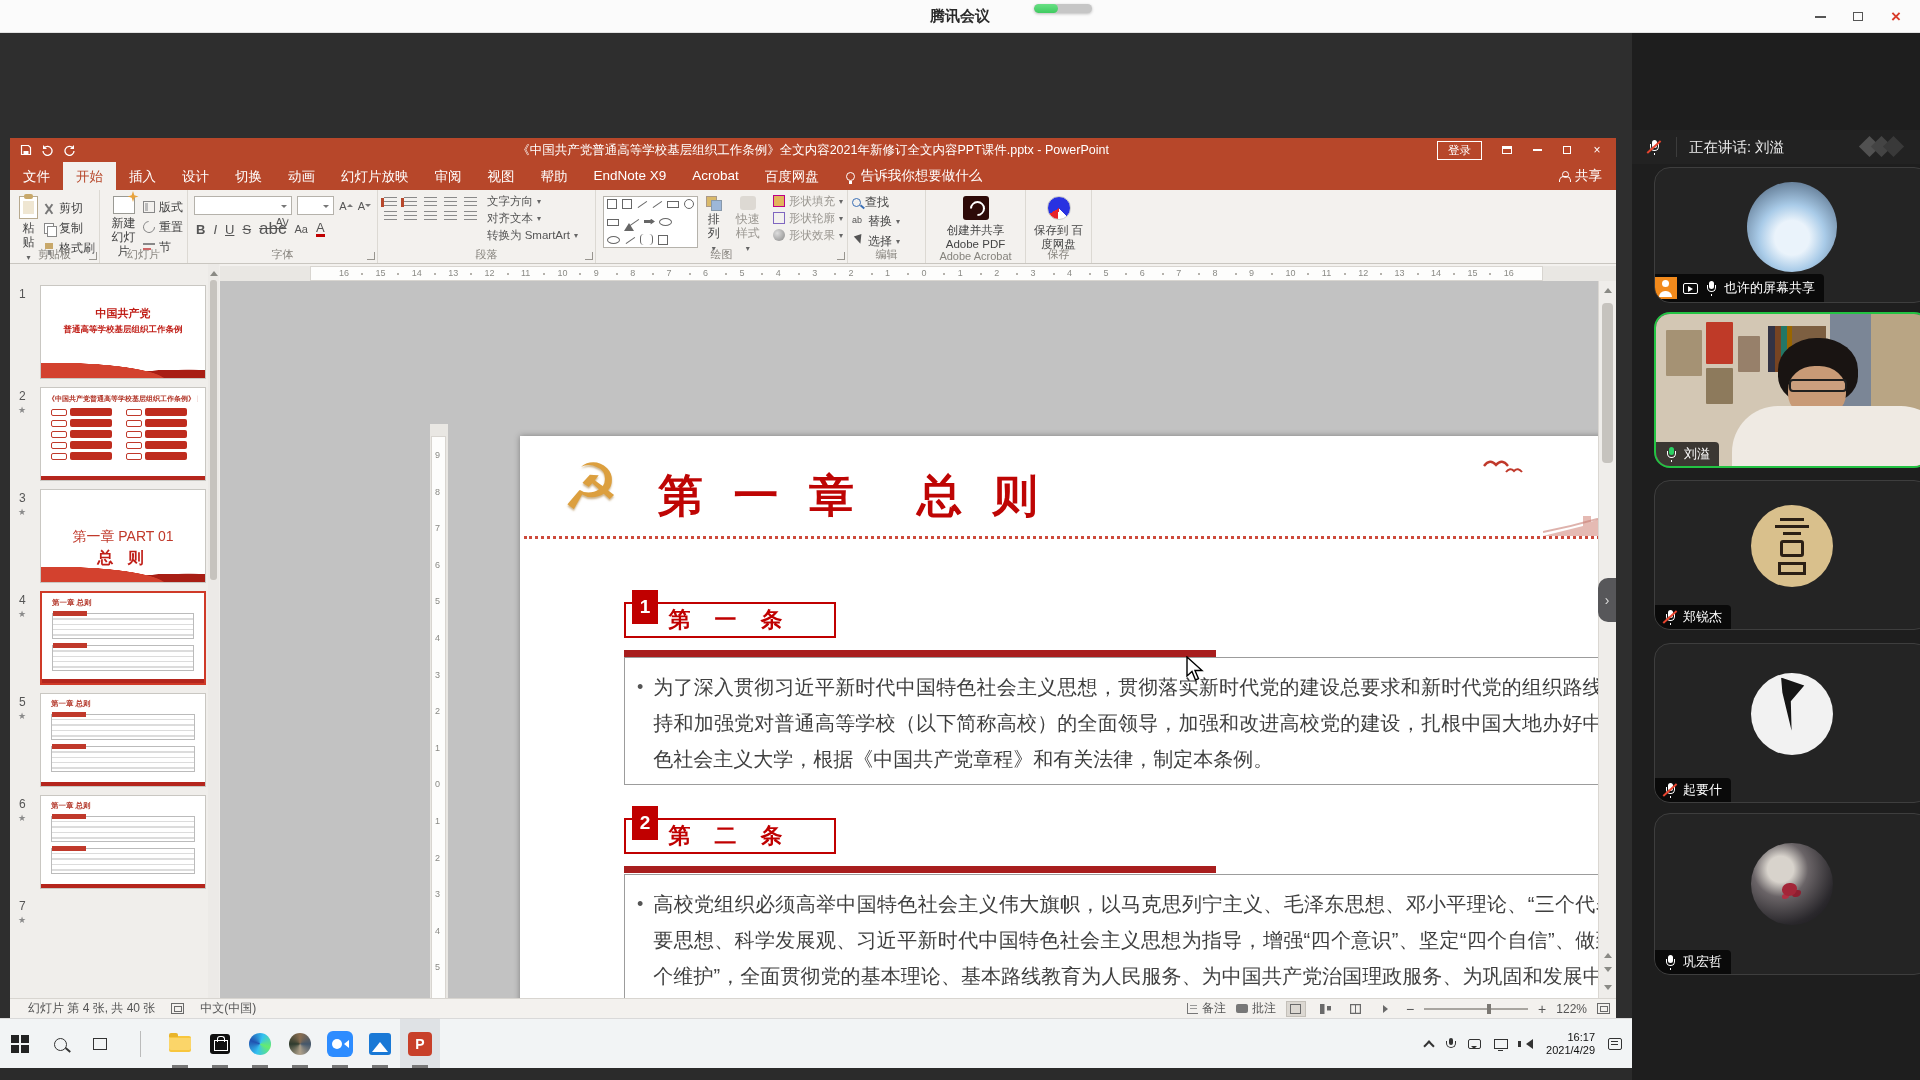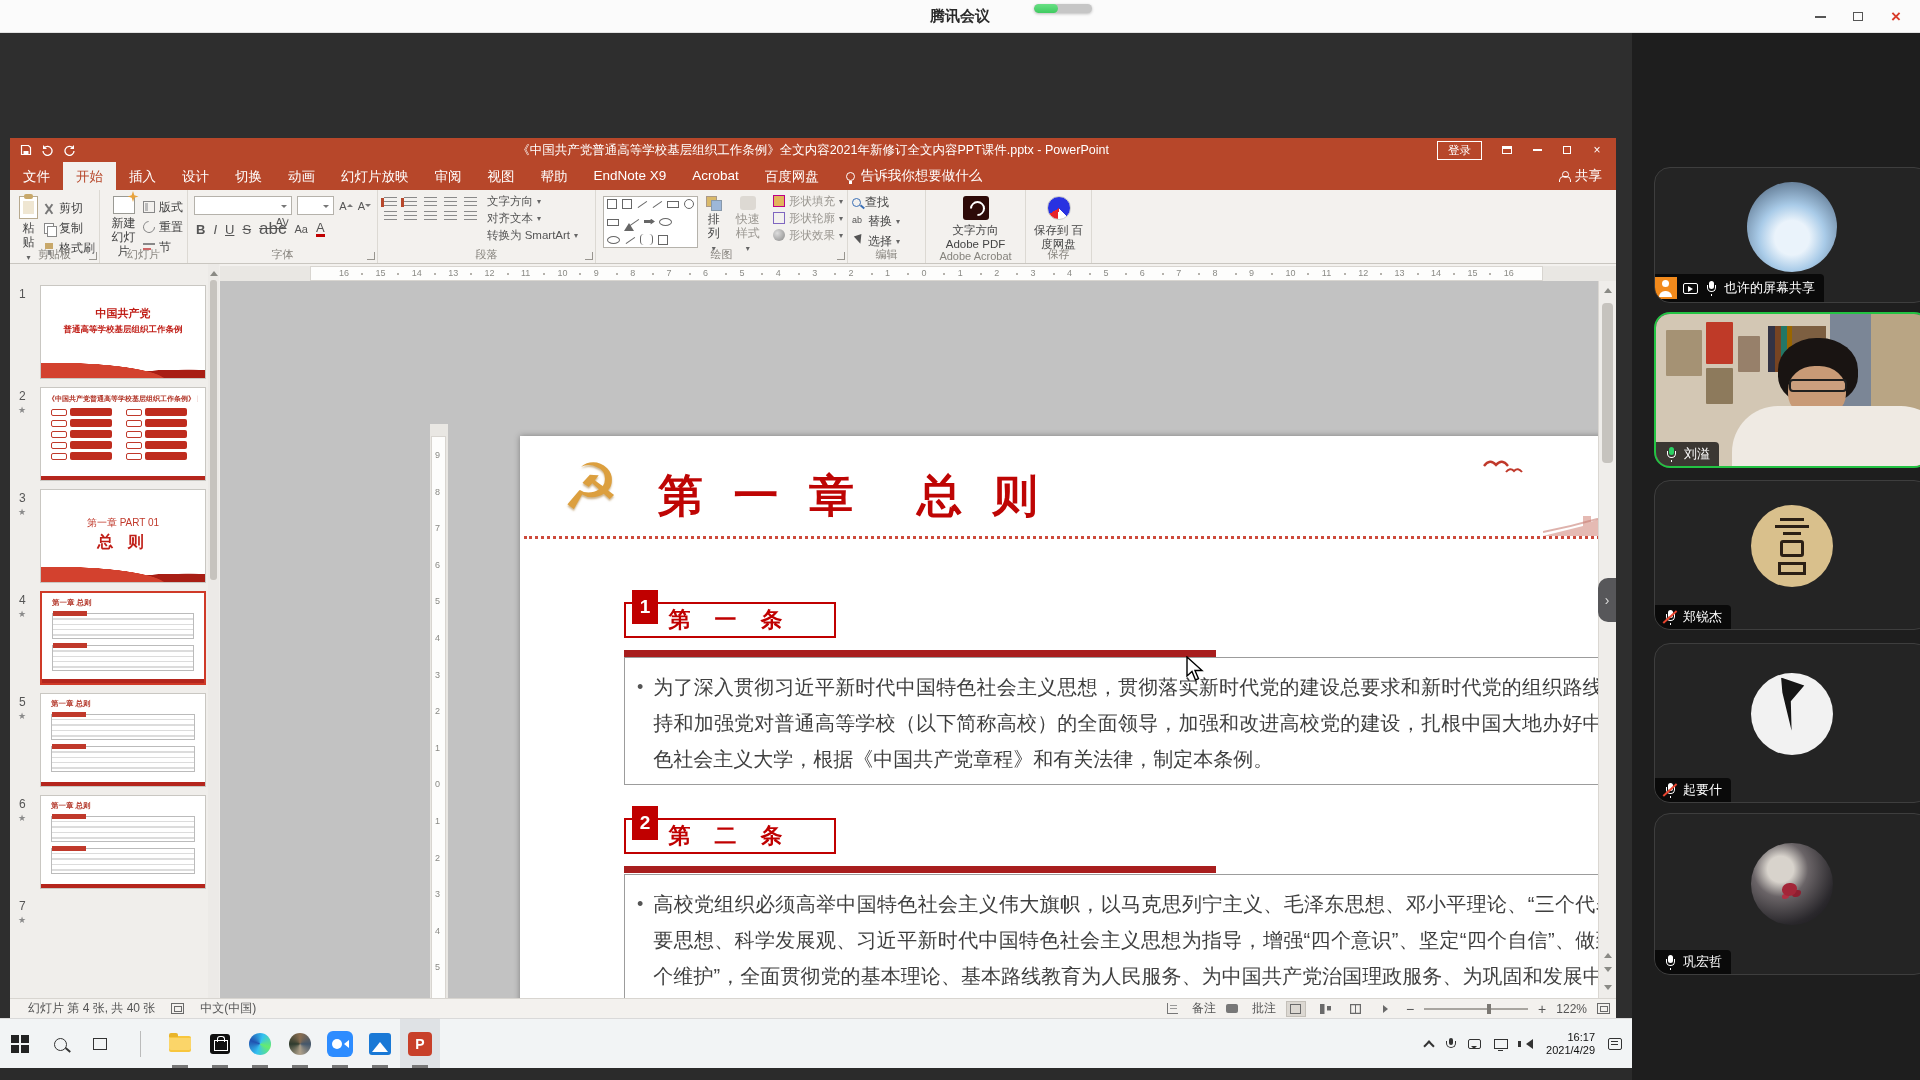--- a/index.html
+++ b/index.html
@@ -142,21 +142,21 @@
 .tt1{margin-top:20px;text-align:center;color:#c01e17;font-weight:700;font-size:11px}
 .tt2{margin-top:3px;text-align:center;color:#c01e17;font-weight:700;font-size:8.5px}
 .twave{position:absolute;bottom:0;left:0;width:100%;height:22px;
  background:radial-gradient(120% 160% at 10% 120%,#d3412e 0 55%,transparent 56%),radial-gradient(130% 150% at 90% 130%,#a81e14 0 45%,transparent 46%),linear-gradient(to top,#c22 0 4px,transparent 4px)}
 .toch{margin:6px auto 4px;text-align:center;color:#b3372a;font-size:7px;font-weight:700;width:150px;white-space:nowrap;overflow:hidden}
 .tocg{display:grid;grid-template-columns:1fr 1fr;gap:3px 6px;padding:0 10px}
 .tocrow{display:flex;gap:3px;align-items:center}
 .tocrow .tl{width:16px;height:7px;border:1px solid #c0392b;border-radius:2px}
 .tocrow .tr{width:42px;height:8px;background:#bf2c1e;border-radius:2px}
 .tbar{position:absolute;bottom:0;left:0;width:100%;height:4px;background:#b5261d}
-.tpart{margin-top:26px;text-align:center;color:#c0392b;font-size:10px}
+.tpart{margin-top:38px;text-align:center;color:#c0392b;font-size:14px}
 .tbig{margin-top:2px;text-align:center;color:#c01e17;font-weight:700;font-size:16px;letter-spacing:5px}
 .tch{margin:5px 0 0 10px;color:#b3372a;font-size:7.5px;font-weight:700}
 .tcb{margin:5px 10px 0;height:26px;border:1px solid #bbb;position:relative;
  background:repeating-linear-gradient(to bottom,#fff 0 4px,#dcdcdc 4px 5.5px);}
 .tcb::before{content:"";position:absolute;left:0;top:-3px;width:34px;height:5px;background:#c0392b}
 .tcb2{margin:6px 10px 0;height:26px;border:1px solid #bbb;position:relative;
  background:repeating-linear-gradient(to bottom,#fff 0 4px,#dcdcdc 4px 5.5px)}
 .tcb2::before{content:"";position:absolute;left:0;top:-3px;width:34px;height:5px;background:#c0392b}
 .pscroll{position:absolute;left:198px;top:126px;width:11px;height:734px;background:#eceae7}
 .pscroll .pth{position:absolute;left:2px;top:16px;width:7px;height:300px;background:#c6c3be;border-radius:3px}
@@ -185,21 +185,21 @@
 .collapse{position:absolute;left:1598px;top:545px;width:18px;height:44px;background:#57575a;border-radius:10px 0 0 10px;color:#ddd;display:flex;align-items:center;justify-content:center;font-size:14px;z-index:40}
 
 
 .status{position:absolute;left:0;top:860px;width:1606px;height:20px;background:#f3f1ee;border-top:1px solid #d8d5d0;font-size:12px;color:#555;display:flex;align-items:center}
 .st-l{display:flex;align-items:center;gap:16px;margin-left:18px}
 .st-r{margin-left:auto;display:flex;align-items:center;gap:10px;margin-right:6px}
 .icn-note{width:11px;height:11px;border-left:1.5px solid #777;border-bottom:1.5px solid #777;position:relative}
 .icn-note::after{content:"";position:absolute;left:2px;top:2px;width:7px;height:1.4px;background:#999;box-shadow:0 3px 0 #999}
 .icn-com{width:12px;height:9px;background:#777;border-radius:2px;position:relative}
 .icn-com::after{content:"";position:absolute;left:2px;bottom:-3px;border:3px solid transparent;border-top-color:#777}
-.stgrp{display:flex;align-items:center;gap:14px}
+.stgrp{display:flex;align-items:center;gap:4px}
 .vbtn{width:20px;height:16px;border:1px solid transparent;display:flex;align-items:center;justify-content:center}
 .vbtn.on{background:#dcd8d2;border-color:#c4c0b9}
 .vbtn i{width:11px;height:10px;border:1.2px solid #6a6a6a}
 .vbtn.v2 i{border:none;background:linear-gradient(#6a6a6a 0 0) left/4.5px 100% no-repeat,linear-gradient(#6a6a6a 0 0) right/4.5px 45% no-repeat}
 .vbtn.v3 i{border:none;box-shadow:inset 0 0 0 1.2px #6a6a6a;background:linear-gradient(#6a6a6a,#6a6a6a) center/1.2px 100% no-repeat}
 .vbtn.v4 i{border:none;border-left:5px solid #6a6a6a;border-top:4px solid transparent;border-bottom:4px solid transparent;width:0;height:0}
 .ztrack{width:104px;height:2px;background:#a8a5a0;position:relative}
 .zth{position:absolute;left:60%;top:-4px;width:4px;height:10px;background:#7b7873}
 .zpm{font-size:14px;color:#555}
 .fitic{width:13px;height:11px;border:1.2px solid #6a6a6a;position:relative}
@@ -579,21 +579,21 @@
                 <span>选择</span>
                 <span class="dd">▾</span>
               </div>
           </div>
           <div class="glab">编辑</div>
         </div>
 
         <div class="rg" style="width:100px">
           <div class="bigb" style="margin:0 auto">
             <span class="acro"></span>
-            <span class="twoL">文字方向 Adobe PDF</span>
+            <span class="twoL">创建并共享 Adobe PDF</span>
           </div>
           <div class="glab">Adobe Acrobat</div>
         </div>
 
         <div class="rg" style="width:66px">
           <div class="bigb" style="margin:0 auto">
             <span class="baidu"></span>
             <span class="twoL" style="width:52px">保存到 百度网盘</span>
           </div>
           <div class="glab">保存</div>
@@ -1028,18 +1028,34 @@
           <div class="plabel pad">
             <span class="mic">
               <i class="b"></i>
               <i class="s"></i>
               <i class="t"></i>
             </span>
             <span class="pname">巩宏哲</span>
           </div>
         </div>
       </div>
+    <div class="sprow">
+      <span class="micwrap">
+          <span class="mic m">
+            <i class="b"></i>
+            <i class="s"></i>
+            <i class="t"></i>
+          </span>
+        </span>
+      <span class="spdiv"></span>
+      <span>正在讲话: 刘溢</span>
+      <span class="tmlogo">
+          <i class="d1"></i>
+          <i class="d2"></i>
+          <i class="d3"></i>
+        </span>
+    </div>
   </div>
 
   <svg class="cursor" style="left:1186px;top:656px" width="20" height="26">
     <polygon points="1,1 1,20 6,15.5 9.5,24 12.5,22.6 9,14.5 16,14.5" fill="#fff" stroke="#000" stroke-width="1.4"></polygon>
   </svg>
 </div>
 
 </body></html>

